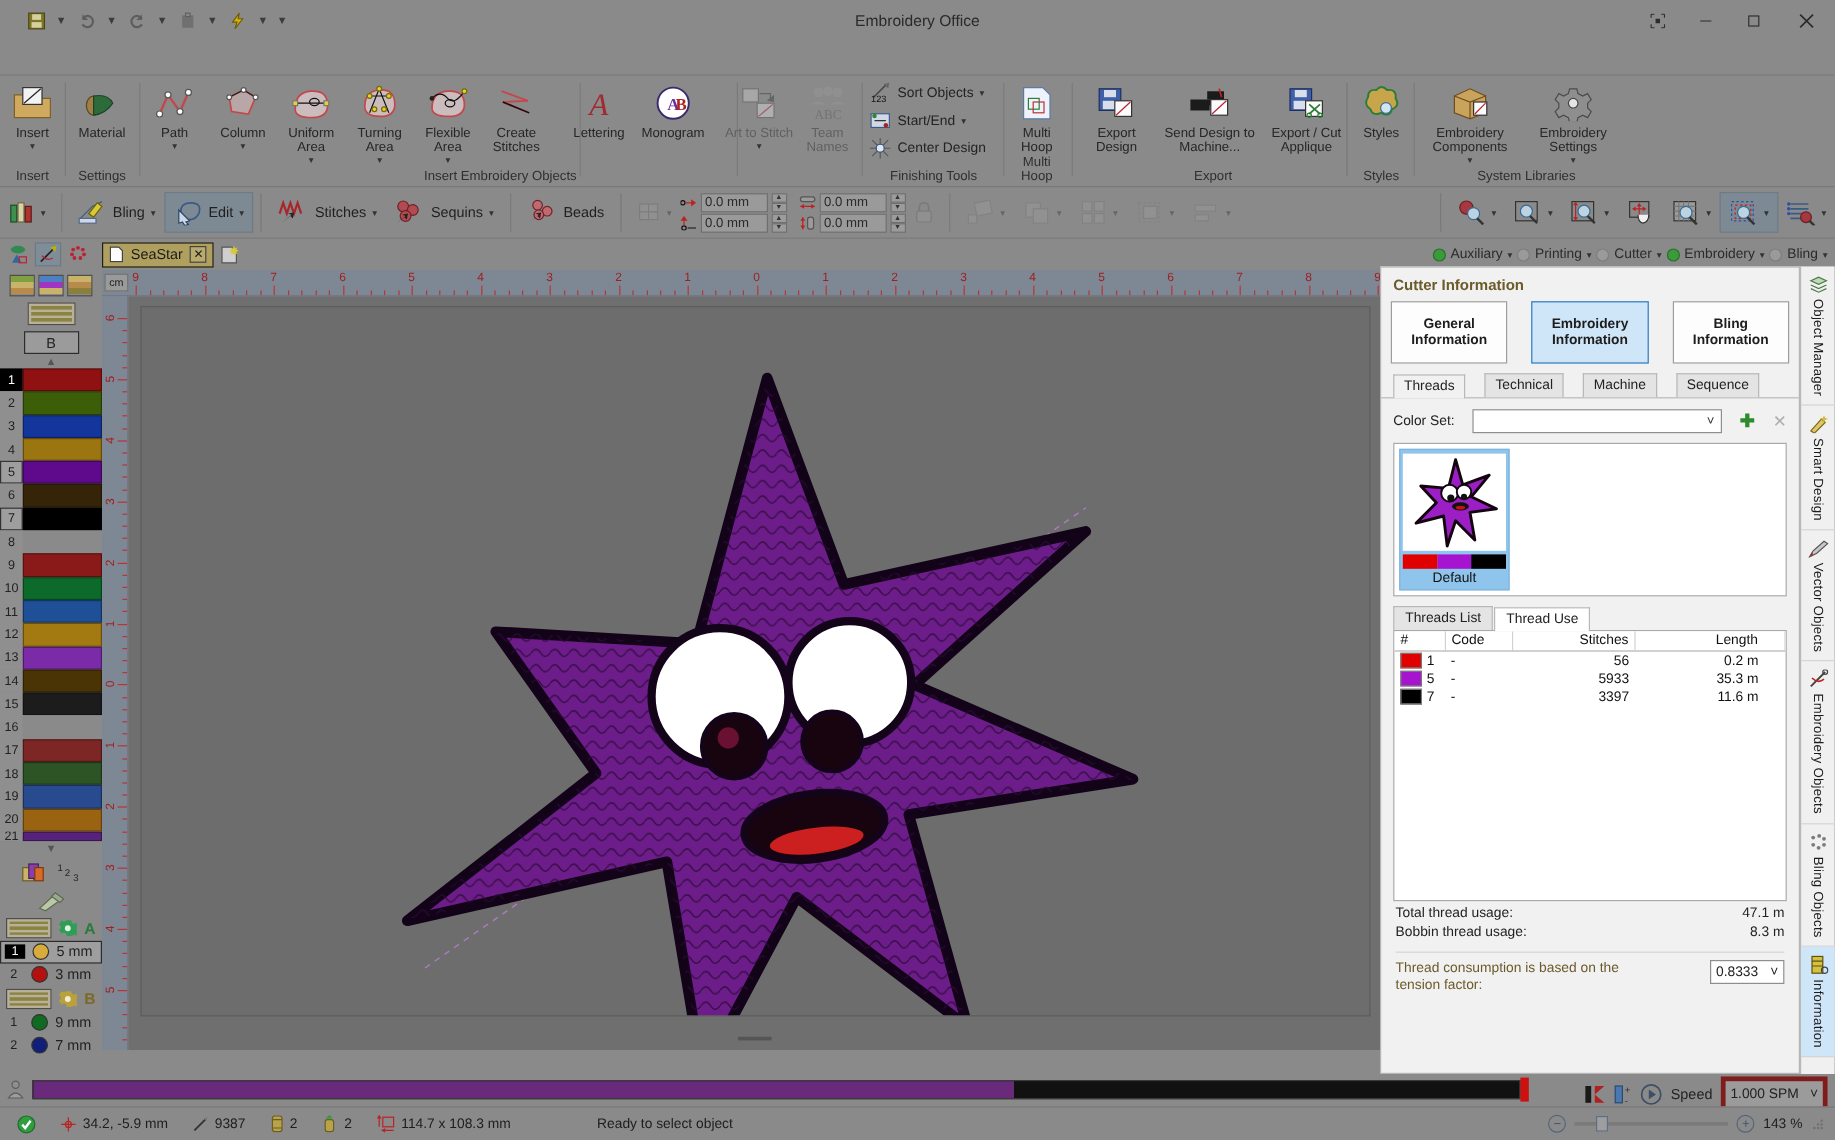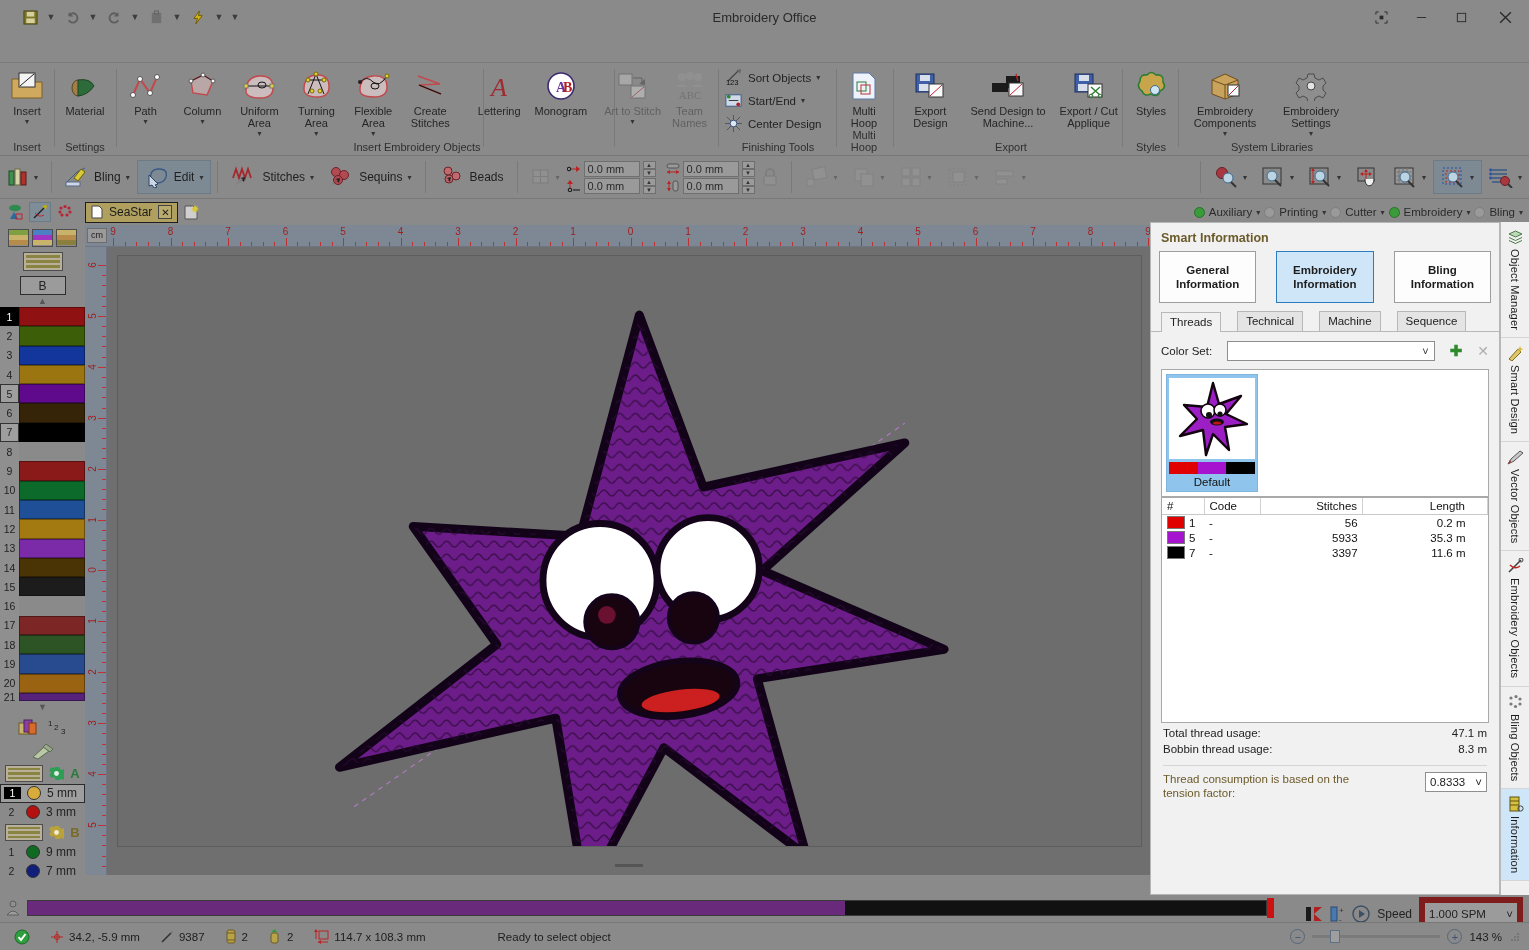--- a/index.html
+++ b/index.html
@@ -293,21 +293,21 @@
     position: absolute; left: 0; bottom: 28px; width: 1529px; height: 27px; background: #8a8a8a;
     display: flex; align-items: center;
   }
   .progbar {
     position: absolute; left: 27px; right: 262px; top: 5px; height: 16px; background: #111; border: 1px solid #3a3a3a;
   }
   .progfill { position: absolute; left: 0; top: 0; bottom: 0; width: 66%; background: #6a2a7c; }
   .progmark { position: absolute; right: 255px; top: 3px; width: 7px; height: 20px; background: #cc1111; }
   .speedzone { position: absolute; right: 6px; top: 2px; display: flex; align-items: center; gap: 7px; }
   .speedcombo {
-    width: 104px; height: 20px; background: #9b9b9b; border: 6px solid #7f1d1d; font-size: 11.5px;
+    width: 89px; height: 20px; background: #9b9b9b; border: 4px solid #7f1d1d; font-size: 11.5px;
     display: flex; align-items: center; justify-content: space-between; padding: 11px 4px; cursor: pointer;
   }
   .statusbar {
     position: absolute; left: 0; bottom: 0; width: 1529px; height: 28px; background: #8a8a8a;
     border-top: 1px solid #787878; display: flex; align-items: center; gap: 4px; padding-left: 6px;
     font-size: 11.5px; color: #1d1d1d;
   }
   .sb-item { display: flex; align-items: center; gap: 5px; padding: 0 8px; }
   .zoomzone { margin-left: auto; display: flex; align-items: center; gap: 7px; padding-right: 8px; }
   .zline { width: 128px; height: 3px; background: #7a7a7a; position: relative; }
@@ -1473,21 +1473,21 @@
     <div class="grip-h"></div>
   </div>
   <div class="vscroll-right">
     <div class="thumbv"></div>
   </div>
   <div class="canvas-scrollbar-h">
     <div class="thumbh"></div>
   </div>
 
   <div class="infopanel">
-    <div class="ip-title">Smart Information</div>
+    <div class="ip-title">Cutter Information</div>
     <div class="ip-segbtns">
       <div class="segbtn">
         <span>General</span>
         <span>Information</span>
       </div>
       <div class="segbtn active">
         <span>Embroidery</span>
         <span>Information</span>
       </div>
       <div class="segbtn">
@@ -1523,20 +1523,24 @@
             <ellipse cx="48" cy="45" rx="4" ry="1.6" fill="#c21414"></ellipse>
           </svg>
         </div>
         <div class="stripe">
           <i style="background:#e00000"></i>
           <i style="background:#a714cf"></i>
           <i style="background:#000000"></i>
         </div>
         <div class="cname">Default</div>
       </div>
+    </div>
+    <div class="listtabs">
+      <div class="lt">Threads List</div>
+      <div class="lt active">Thread Use</div>
     </div>
     <div class="tbl-wrap">
       <table class="tuse">
         <thead>
           <tr>
             <th class="th-num">#</th>
             <th class="th-code">Code</th>
             <th class="th-st">Stitches</th>
             <th class="th-len">Length</th>
           </tr>

